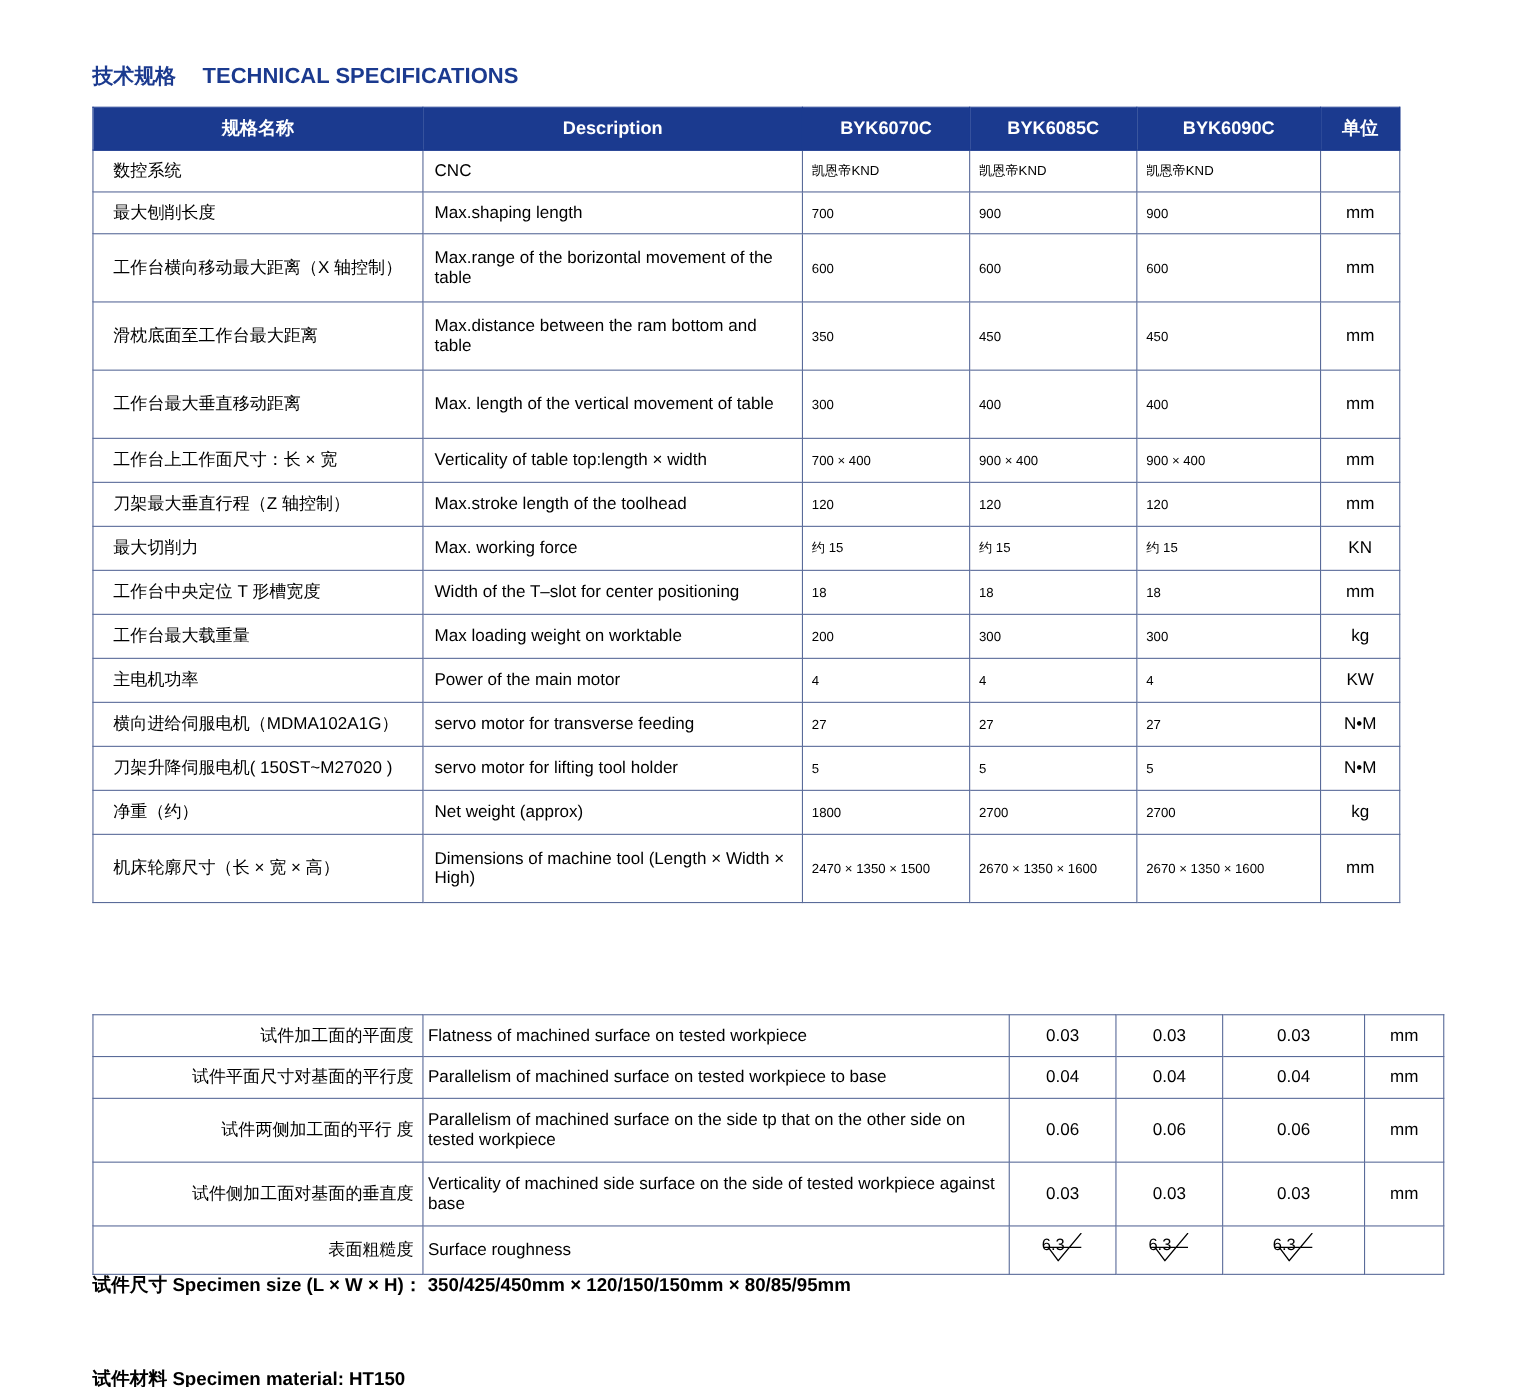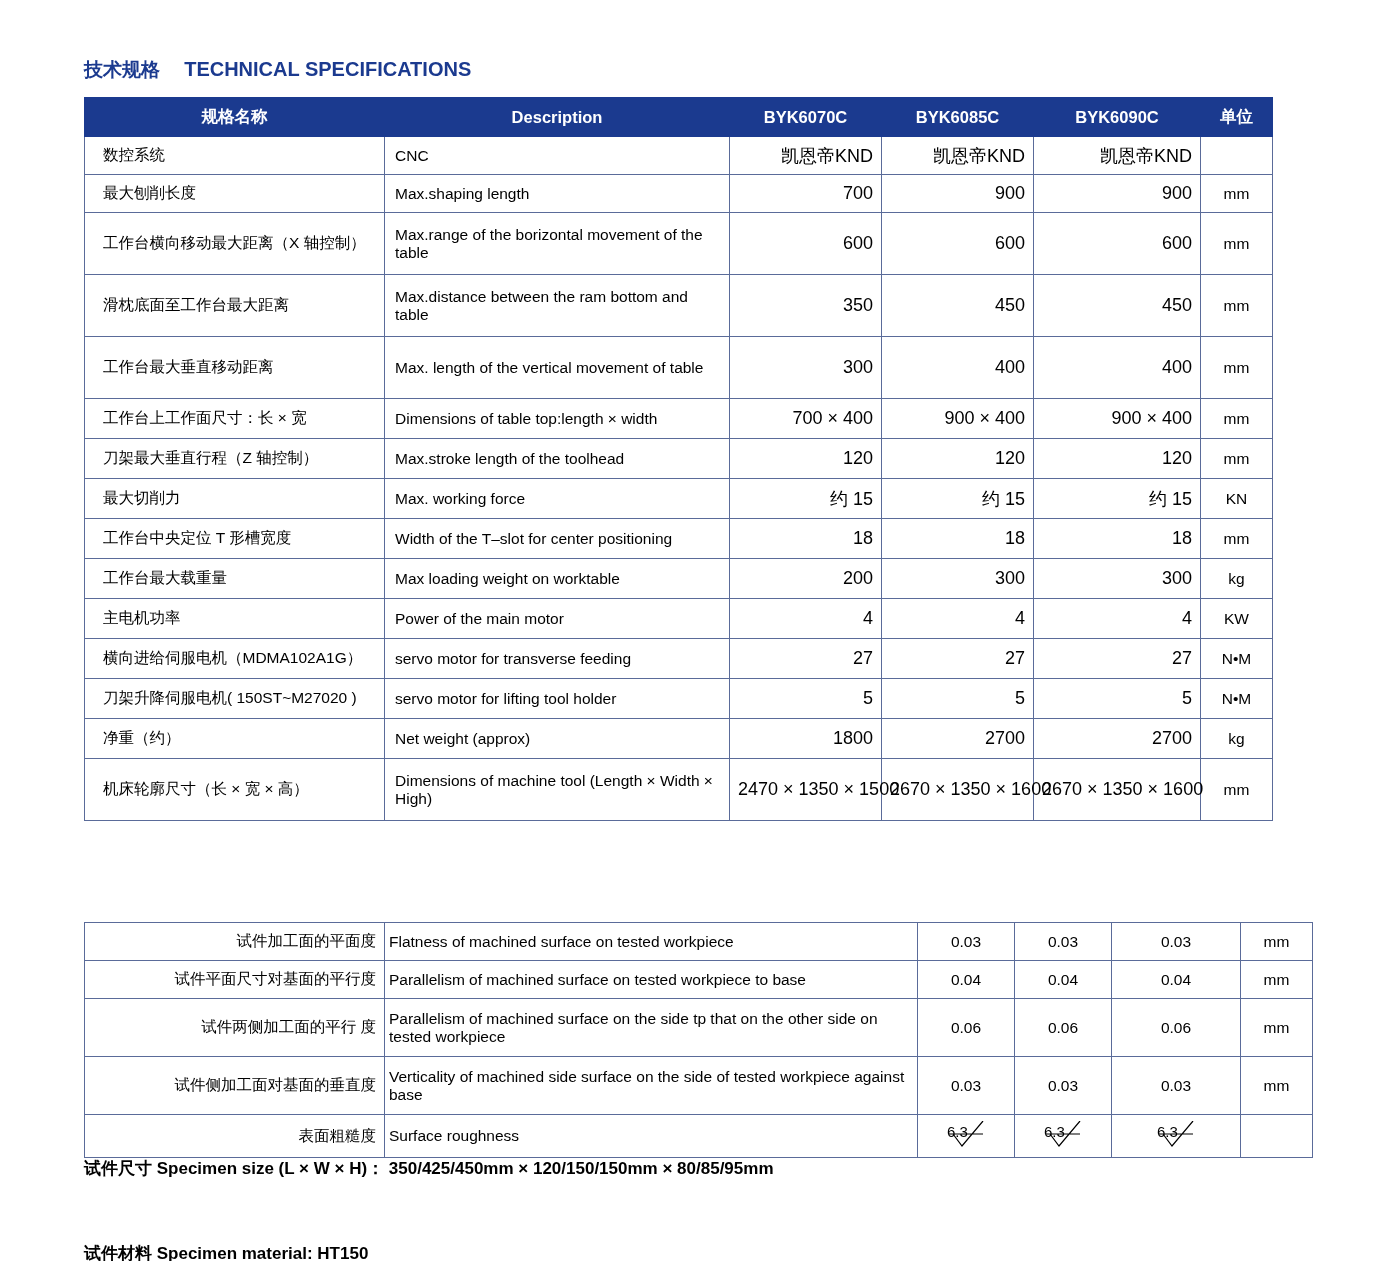--- a/index.html
+++ b/index.html
@@ -71,22 +71,22 @@
     text-align: left;
     padding-left: 18px;
     font-size: 15.5px;
   }
   #spec-table td.desc {
     text-align: left;
     padding-left: 10px;
     font-size: 15.5px;
   }
   #spec-table td.val {
-    text-align: right;
-    font-size: 18px;
+    text-align: left;
+    font-size: 12px;
   }
   #spec-table td.unit {
     text-align: center;
     font-size: 15.5px;
   }
   
   #accuracy-table {
     position: absolute;
     left: 84px;
     top: 922px;
@@ -209,21 +209,21 @@
       <tr style="height:62px">
         <td class="name">工作台最大垂直移动距离</td>
         <td class="desc">Max. length of the vertical movement of table</td>
         <td class="val">300</td>
         <td class="val">400</td>
         <td class="val">400</td>
         <td class="unit">mm</td>
       </tr>
       <tr style="height:40px">
         <td class="name">工作台上工作面尺寸：长 × 宽</td>
-        <td class="desc">Dimensions of table top:length × width</td>
+        <td class="desc">Verticality of table top:length × width</td>
         <td class="val">700 × 400</td>
         <td class="val">900 × 400</td>
         <td class="val">900 × 400</td>
         <td class="unit">mm</td>
       </tr>
       <tr style="height:40px">
         <td class="name">刀架最大垂直行程（Z 轴控制）</td>
         <td class="desc">Max.stroke length of the toolhead</td>
         <td class="val">120</td>
         <td class="val">120</td>

